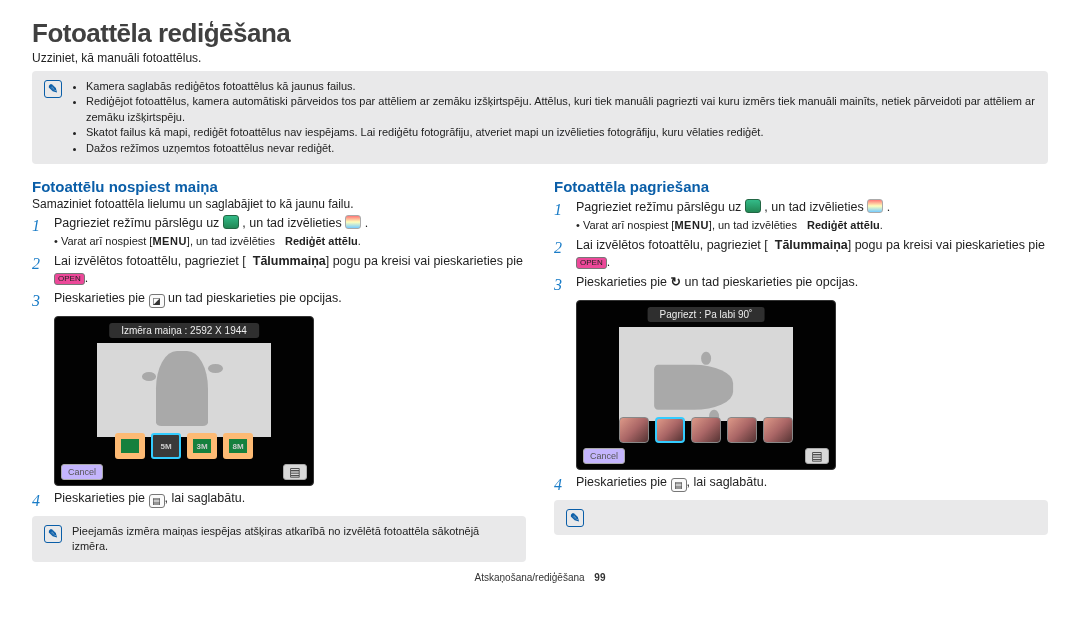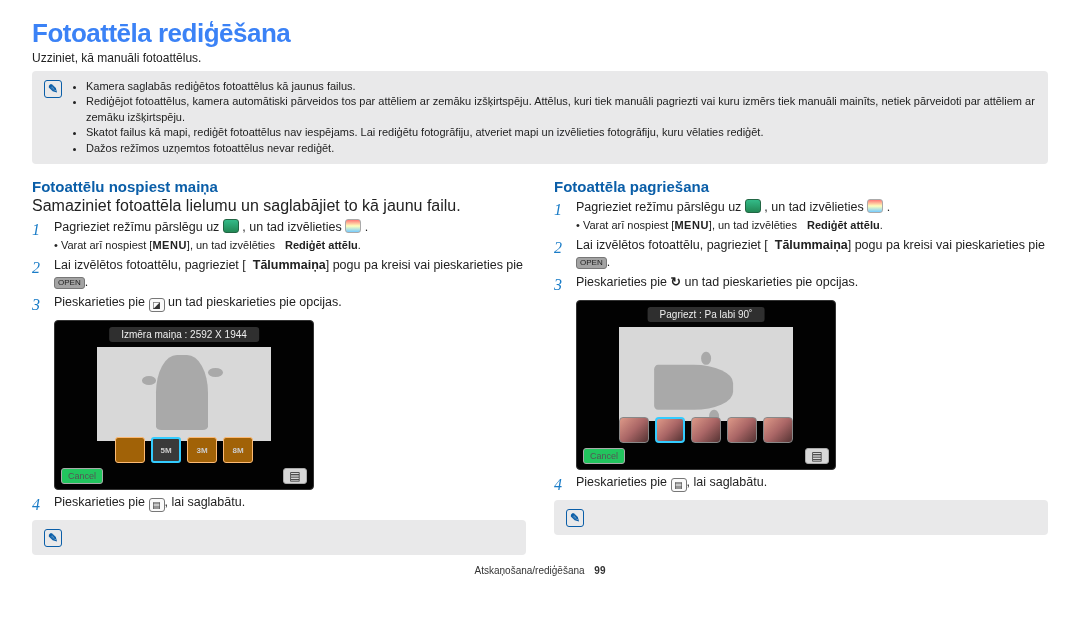--- a/index.html
+++ b/index.html
@@ -1,53 +1,53 @@
 <!DOCTYPE html>
 <html><head>
 <meta charset="utf-8">
 <style>
   * { box-sizing: border-box; margin: 0; padding: 0; }
   body { font-family: Arial, Helvetica, sans-serif; font-size: 12px; color: #222; width: 1080px; height: 630px; background: #fff; padding: 0 32px; }
-  h1 { color: #3b82f6; font-size: 26px; font-weight: bold; letter-spacing: -0.5px; margin-top: 18px; margin-bottom: 2px; }
+  h1 { color: #404040; font-size: 26px; font-weight: bold; letter-spacing: -0.5px; margin-top: 18px; margin-bottom: 2px; }
   .intro { font-size: 12px; margin-bottom: 6px; }
   .note-box { background: #e9e9ea; border-radius: 4px; display: flex; padding: 8px 12px; margin-bottom: 10px; gap: 10px; }
   .note-box.small { margin-top: 4px; margin-bottom: 0; }
   .note-icon-box { width: 18px; height: 18px; border: 1.5px solid #0a5ea8; border-radius: 3px; flex: 0 0 18px; display: flex; align-items: center; justify-content: center; color: #0a5ea8; font-weight: bold; font-size: 12px; margin-top: 1px; }
   .note-box ul { list-style: disc; margin-left: 14px; font-size: 11px; line-height: 1.4; }
   .note-box .note-text { font-size: 11px; line-height: 1.4; }
   .cols { display: flex; gap: 28px; }
   .col { flex: 1; }
   h2 { color: #0a5ea8; font-size: 15px; font-weight: bold; margin-top: 4px; margin-bottom: 2px; }
-  .subintro { font-size: 16px; margin-bottom: 4px; }
+  .subintro { font-size: 12px; margin-bottom: 4px; }
   .step { display: flex; gap: 8px; margin-top: 4px; line-height: 1.35; font-size: 12.5px; }
   .step-num { color: #1a7cc7; font-style: italic; font-family: Georgia, "Times New Roman", serif; font-size: 16px; width: 14px; flex: 0 0 14px; text-align: left; }
   .step-body { flex: 1; }
   .step-sub { font-size: 11px; margin-top: 2px; margin-left: 0; }
   .step-sub::before { content: "• "; }
   .inline-icon { display: inline-block; min-width: 16px; height: 14px; border: 1px solid #777; border-radius: 3px; background: #fafafa; vertical-align: -2px; font-size: 9px; line-height: 12px; text-align: center; padding: 0 2px; color: #333; }
   .inline-icon.green { background: linear-gradient(#3b8, #285); border-color: #264; }
   .inline-icon.fx { background: linear-gradient(#f77, #ffb, #7cf); border-color: #aaa; }
   .menu-label { font-family: Arial; font-weight: bold; font-size: 11px; letter-spacing: 0.5px; }
   b { font-weight: bold; padding-left: 7px; }
-  .open-pill { display: inline-block; font-size: 8px; border: 1px solid #777; border-radius: 3px; padding: 0 3px; vertical-align: 1px; height: 12px; line-height: 10px; background: #a3a3a3; }
+  .open-pill { display: inline-block; font-size: 8px; border: 1px solid #777; border-radius: 3px; padding: 0 3px; vertical-align: 1px; height: 12px; line-height: 10px; background: #ec4899; }
   .rotate-sym { display: inline-block; font-weight: bold; }
   .preview { border: 1px solid #333; border-radius: 4px; background: #020202; width: 260px; height: 170px; position: relative; margin: 4px 0 2px 22px; overflow: hidden; }
   .preview .label-pill { position: absolute; top: 6px; left: 50%; transform: translateX(-50%); background: rgba(255,255,255,0.18); color: #eee; font-size: 10px; padding: 2px 12px; border-radius: 3px; white-space: nowrap; }
   .preview .canvas { position: absolute; top: 26px; left: 42px; right: 42px; bottom: 48px; background: #d8d8d8; }
   .preview .canvas .silhouette { position: absolute; left: 34%; top: 8%; width: 30%; height: 80%; background: #a9a9a9; border-radius: 40% 40% 10% 10% / 50% 50% 5% 5%; }
   .preview .canvas .silhouette::before { content: ""; position: absolute; left: -28%; top: 28%; width: 28%; height: 12%; background: #a9a9a9; border-radius: 50%; }
   .preview .canvas .silhouette::after { content: ""; position: absolute; right: -28%; top: 18%; width: 28%; height: 12%; background: #a9a9a9; border-radius: 50%; }
   .preview.rotate .canvas .silhouette { transform: rotate(90deg); top: 22%; left: 30%; width: 26%; height: 84%; }
   .preview .thumb-row { position: absolute; bottom: 26px; left: 10px; right: 10px; height: 26px; display: flex; gap: 6px; justify-content: center; }
-  .thumb { flex: 0 0 30px; height: 26px; background: #a16207; border: 1px solid #fdba74; border-radius: 3px; display: flex; align-items: center; justify-content: center; color: #ccc; font-size: 8px; font-weight: bold; }
+  .thumb { flex: 0 0 30px; height: 26px; background: #15803d; border: 6px solid #fdba74; border-radius: 3px; display: flex; align-items: center; justify-content: center; color: #ccc; font-size: 8px; font-weight: bold; }
   .thumb.sel { border: 2px solid #3cf; background: #3a3a3a; }
   .thumb.img { background: linear-gradient(135deg, #d98 0%, #a66 50%, #533 100%); border-radius: 4px; border: 1px solid #888; }
   .thumb.img.sel { border: 2px solid #3cf; }
   .bottom-row { position: absolute; bottom: 4px; left: 6px; right: 6px; height: 18px; display: flex; justify-content: space-between; align-items: center; }
-  .cancel-btn { background: #22c55e; color: #555; font-size: 9px; padding: 2px 6px; border-radius: 3px; border: 1px solid #aaa; }
+  .cancel-btn { background: #c4b5fd; color: #555; font-size: 9px; padding: 2px 6px; border-radius: 3px; border: 1px solid #aaa; }
   .save-btn { width: 24px; height: 16px; background: #d8d8d8; border: 1px solid #aaa; border-radius: 3px; display: flex; align-items: center; justify-content: center; }
   .footer { text-align: center; font-size: 10px; color: #333; margin-top: 10px; }
 </style>
 </head>
 <body>
 
 <h1>Fotoattēla rediģēšana</h1>
 <p class="intro">Uzziniet, kā manuāli fotoattēlus.</p>
 
 <div class="note-box">
@@ -115,20 +115,21 @@
 
     <div class="step">
       <div class="step-num">4</div>
       <div class="step-body">
         <span>Pieskarieties pie </span><span class="inline-icon">▤</span><span>, lai saglabātu.</span>
       </div>
     </div>
 
     <div class="note-box small">
       <div class="note-icon-box">✎</div>
+      <div class="note-text">Pieejamās izmēra maiņas iespējas atšķiras atkarībā no izvēlētā fotoattēla sākotnējā izmēra.</div>
     </div>
   </div>
 
   <div class="col">
     <h2>Fotoattēla pagriešana</h2>
 
     <div class="step">
       <div class="step-num">1</div>
       <div class="step-body">
         <span>Pagrieziet režīmu pārslēgu uz </span>

